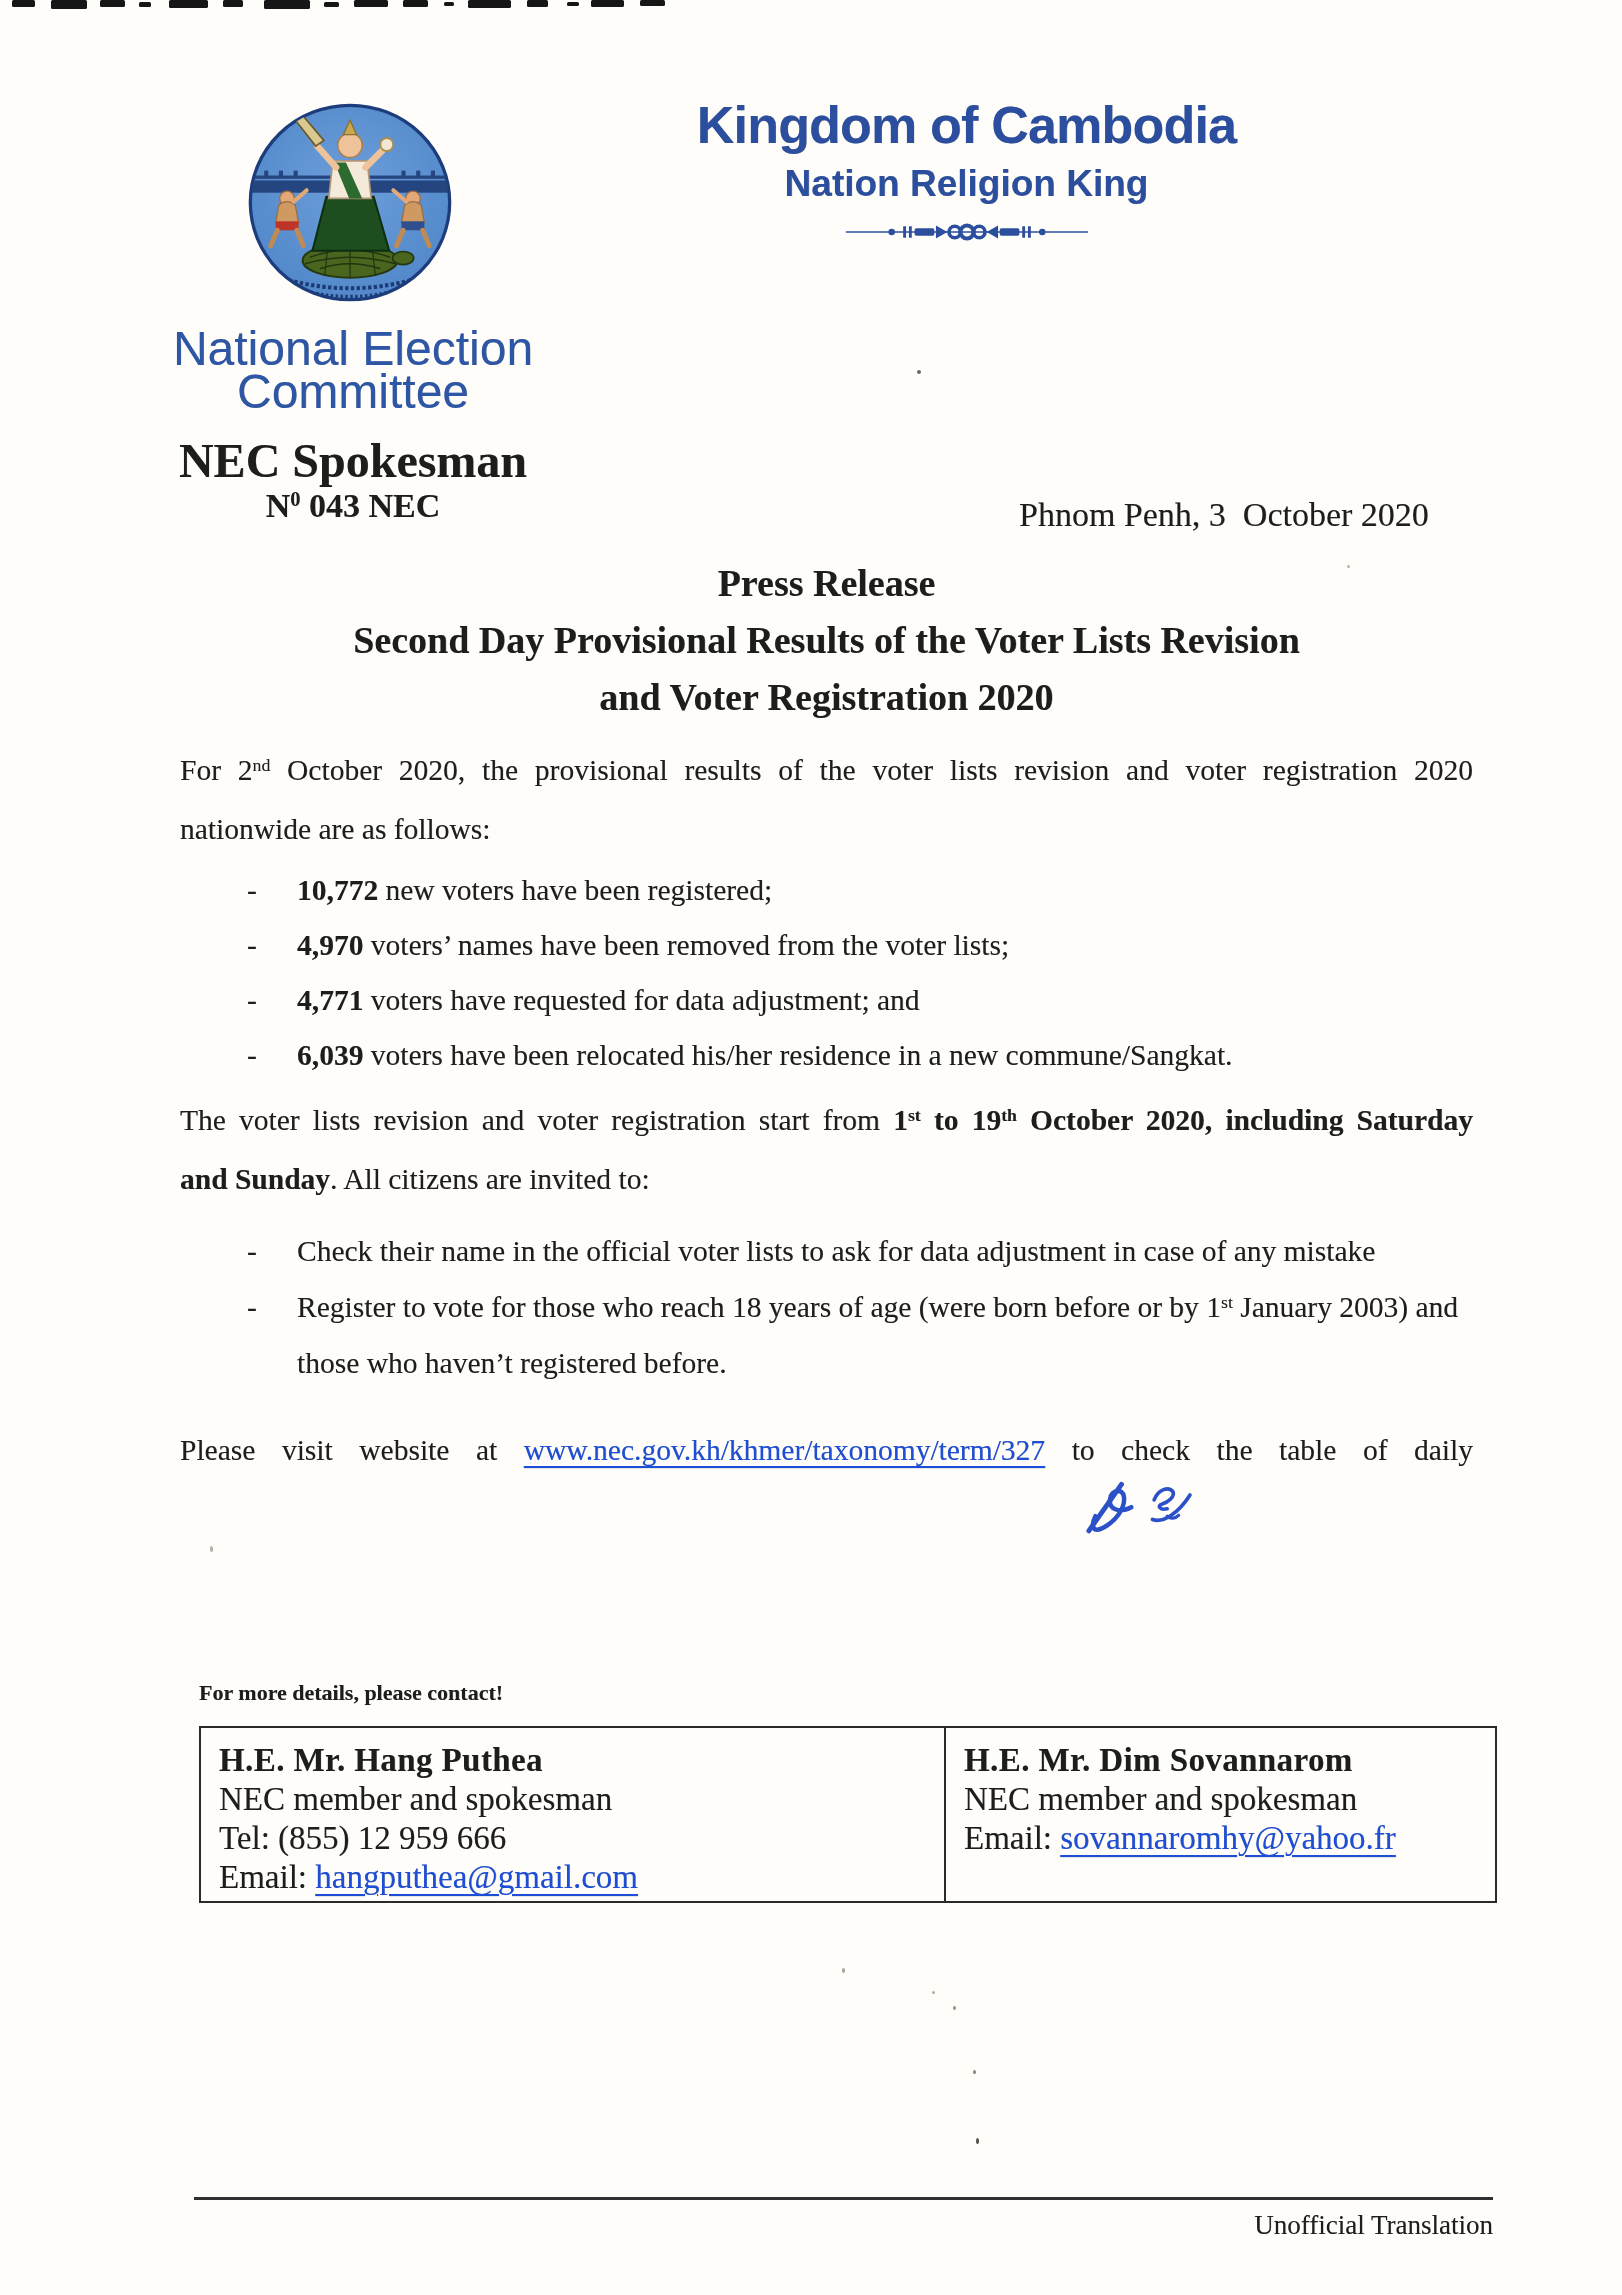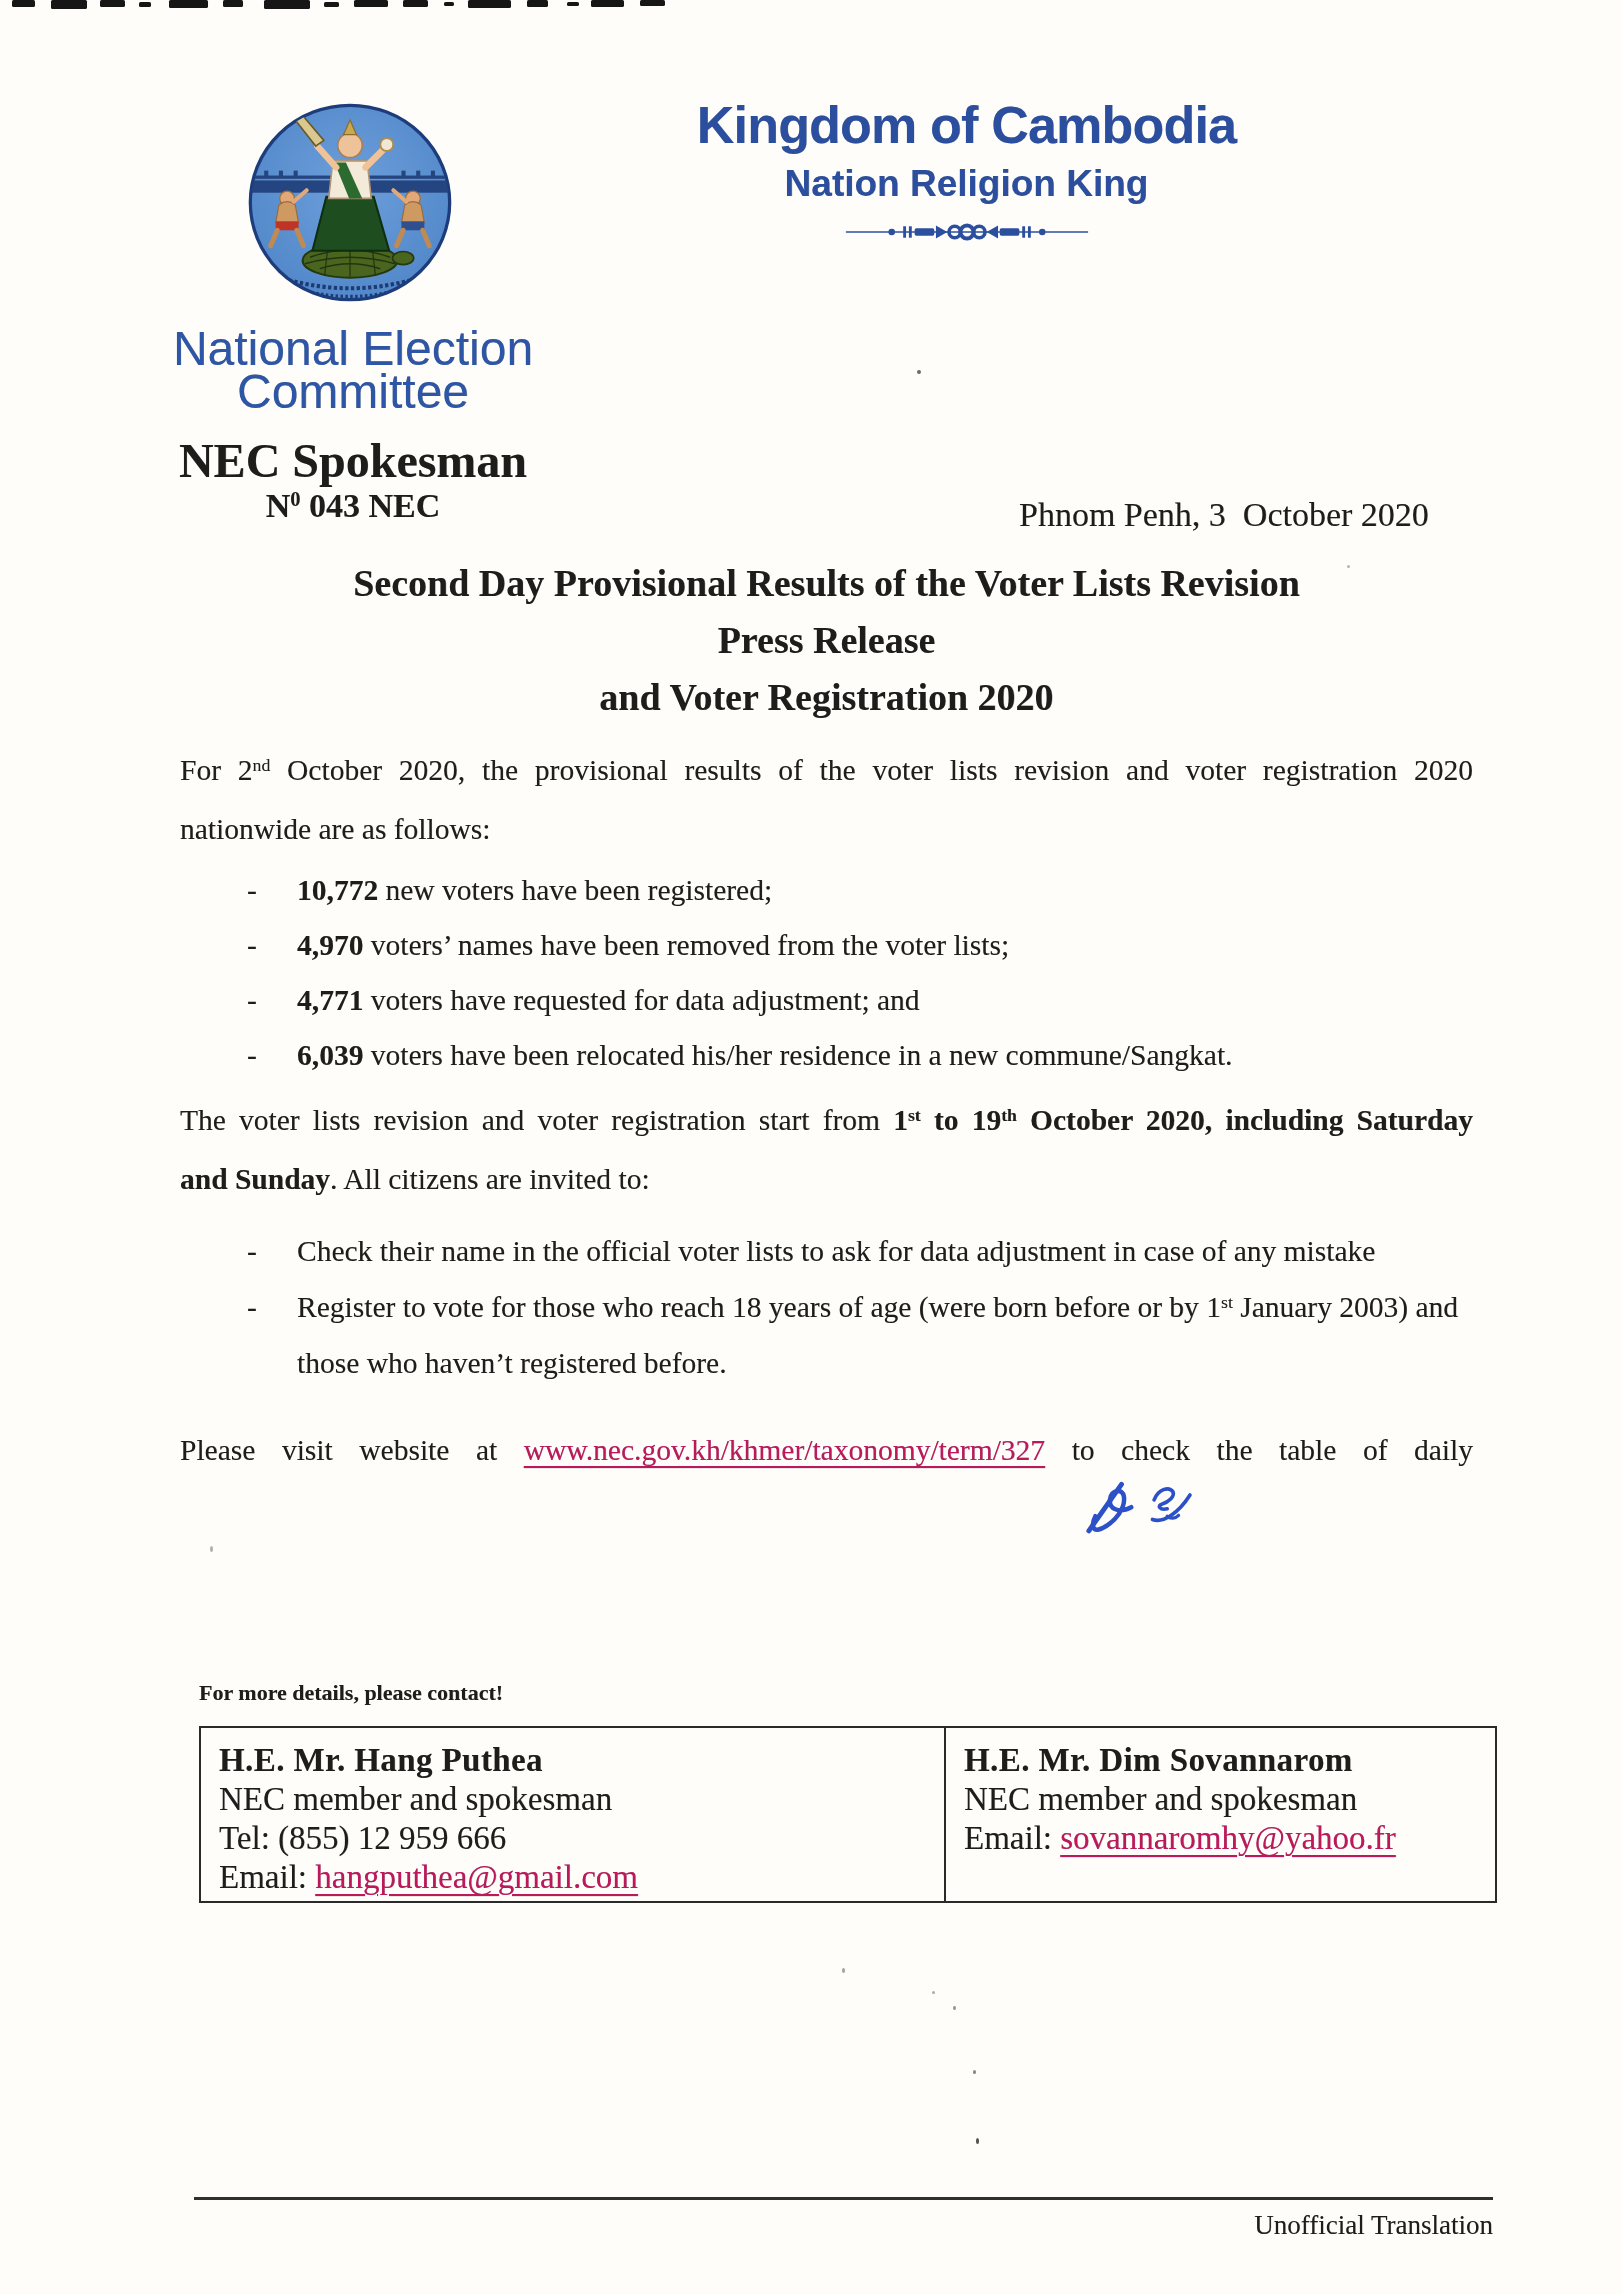--- a/index.html
+++ b/index.html
@@ -25,21 +25,21 @@
   .l2item1{line-height:41px;}
   .l2item2{line-height:56px; margin-top:7.4px;}
   
   .kingdom{font-size:52px; font-weight:bold; letter-spacing:-0.8px;}
   .motto{font-size:37px; font-weight:bold; margin-top:8.2px;}
   .necline1{font-size:48px; color:#2e56a6; line-height:43px;}
   .necline2{font-size:48px; font-weight:bold; line-height:46px; margin-top:25px;}
   .necline3{font-size:34px; font-weight:bold; line-height:44px;}
   .dateline{font-size:34px; white-space:pre;}
   .title-line{font-size:38px; font-weight:bold; line-height:57px; text-align:center;}
-  .linku{text-decoration:underline; text-decoration-thickness:1.6px; text-underline-offset:5.7px; color:#be185d;}
+  .linku{text-decoration:underline; text-decoration-thickness:1.6px; text-underline-offset:5.7px; color:#1d4ed8;}
   
   .contact-heading{font-size:22px; font-weight:bold;}
   .ctable{display:flex; border:2.5px solid #2a2a2a; background:transparent;}
   .ccell{box-sizing:border-box; padding:13px 14.7px 8.2px 18px; font-size:33px; line-height:39px;}
   .ccell.first{width:745px; border-right:2.5px solid #2a2a2a;font-family:Liberation Serif, serif;}
   .ccell.second{flex:1;}
   .cname{font-weight:bold; letter-spacing:0.4px;}
   .footer-rule{background:#2f2f2f; height:3.3px;}
   .footer-note{font-size:27px; text-align:right;}
   
@@ -168,22 +168,22 @@
     <div class="necline2">NEC Spokesman</div>
     <div class="necline3"><span>N</span><span class="sup">0</span><span> 043 NEC</span></div>
   </div>
 
   <div class="speck" style="left:917px;top:370px;width:4.1px;height:4.1px;background:#6a6a6a;"></div>
   <div class="speck" style="left:1347px;top:565px;width:3.3px;height:3.3px;background:#b9b4a8;"></div>
 
   <div class="abs dateline" style="left:1019px; top:496px;">Phnom Penh, 3  October 2020</div>
 
   <div class="abs" style="left:180px; top:555px; width:1293px;">
+    <div class="title-line">Press Release</div>
     <div class="title-line">Second Day Provisional Results of the Voter Lists Revision</div>
-    <div class="title-line">Press Release</div>
     <div class="title-line">and Voter Registration 2020</div>
   </div>
 
   <div class="abs para" style="top:741px;">
     <div class="pline jline"><span>For 2</span><span class="sup">nd</span><span> October 2020, the provisional results of the voter lists revision and voter registration 2020</span></div>
     <div class="pline">nationwide are as follows:</div>
   </div>
 
   <div class="abs para" style="top:870px;">
     <div class="li l1item"><span class="marker">-</span><b>10,772</b><span> new voters have been registered;</span></div>

